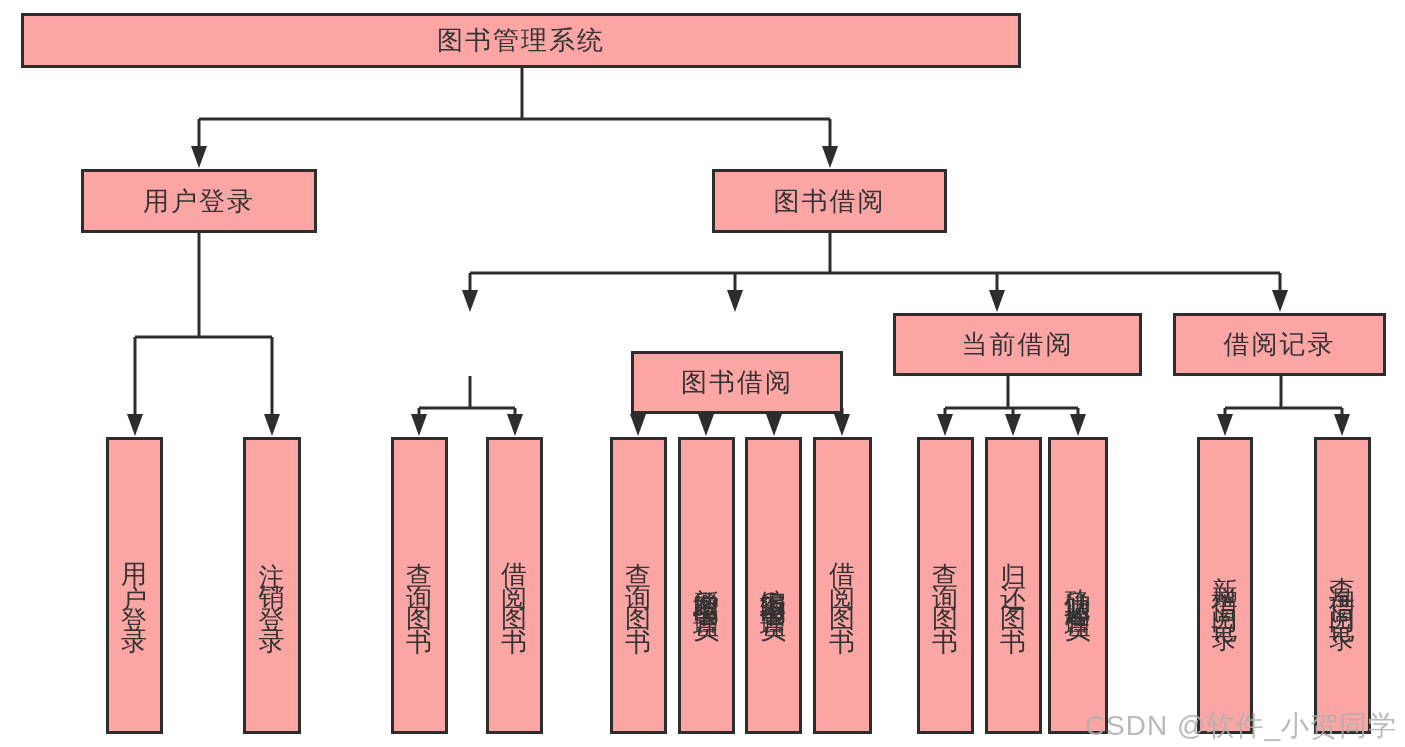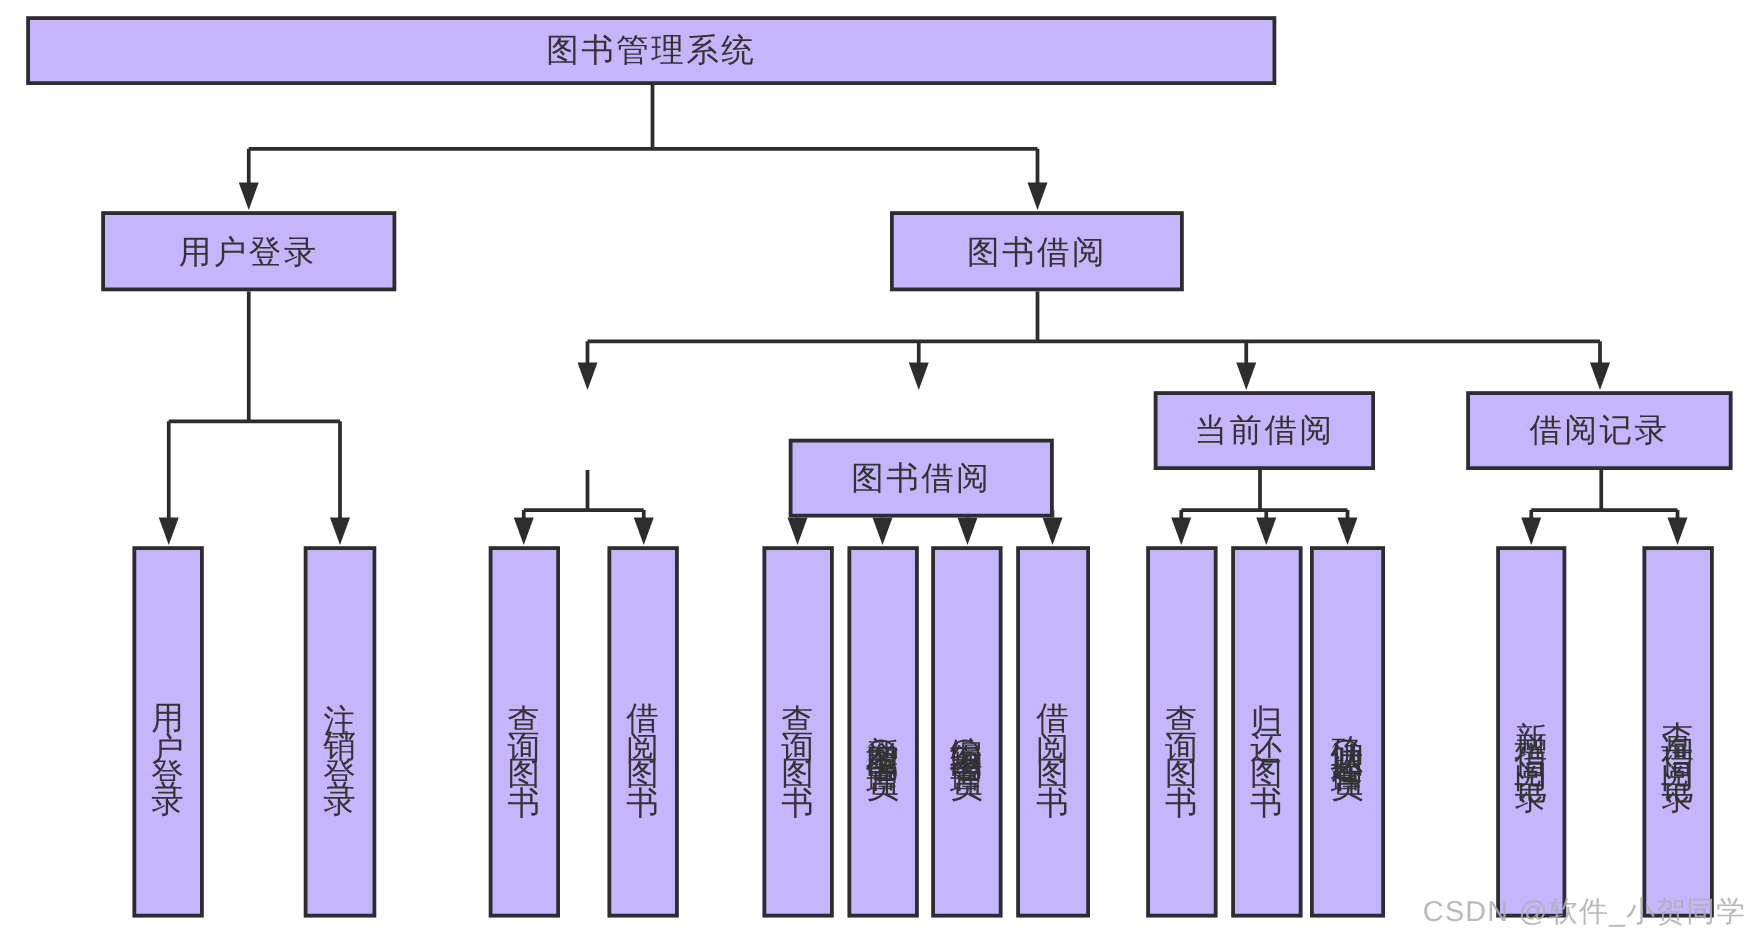--- a/index.html
+++ b/index.html
@@ -19,38 +19,38 @@
   .wires {
     position: absolute;
     left: 0;
     top: 0;
     z-index: 1;
   }
   .node {
     position: absolute;
     box-sizing: border-box;
     border: 3px solid #2d2d2d;
-    background: #c4b5fd;
+    background: #fca5a5;
     display: flex;
     align-items: center;
     justify-content: center;
     z-index: 2;
   }
   .h-node {
     font-size: 26px;
     letter-spacing: 2px;
     white-space: nowrap;
   }
   .node-root   { left: 21px;   top: 13px;  width: 1000px; height: 55px; }
   .node-login  { left: 81px;   top: 169px; width: 236px;  height: 64px; }
   .node-mgmt   { left: 712px;  top: 169px; width: 235px;  height: 64px; }
   .node-l3     { top: 313px; height: 63px; }
   .node-rec    { left: 363px;  width: 215px; }
   .node-borrow { left: 631px;  width: 212px; margin-top: 38px; }
-  .node-cur    { left: 923px;  width: 177px; }
+  .node-cur    { left: 893px;  width: 249px; }
   .node-hist   { left: 1173px; width: 213px; }
 
   .leaf {
     top: 437px;
     height: 297px;
     writing-mode: vertical-rl;
     text-orientation: mixed;
     font-size: 26px;
     line-height: 1;
   }
@@ -70,21 +70,21 @@
   .leaf-10 { left: 985px;  width: 57px; }
   .leaf-11 { left: 1048px; width: 60px; }
   .leaf-12 { left: 1197px; width: 56px; }
   .leaf-13 { left: 1314px; width: 57px; }
 
   .watermark {
     position: absolute;
     right: 8px;
     bottom: 2px;
     z-index: 3;
-    font-size: 23px;
+    font-size: 28px;
     letter-spacing: 1px;
     color: rgba(175, 175, 175, 0.88);
     white-space: nowrap;
   }
 </style>
 </head>
 <body>
 
 <div class="stage">
 

